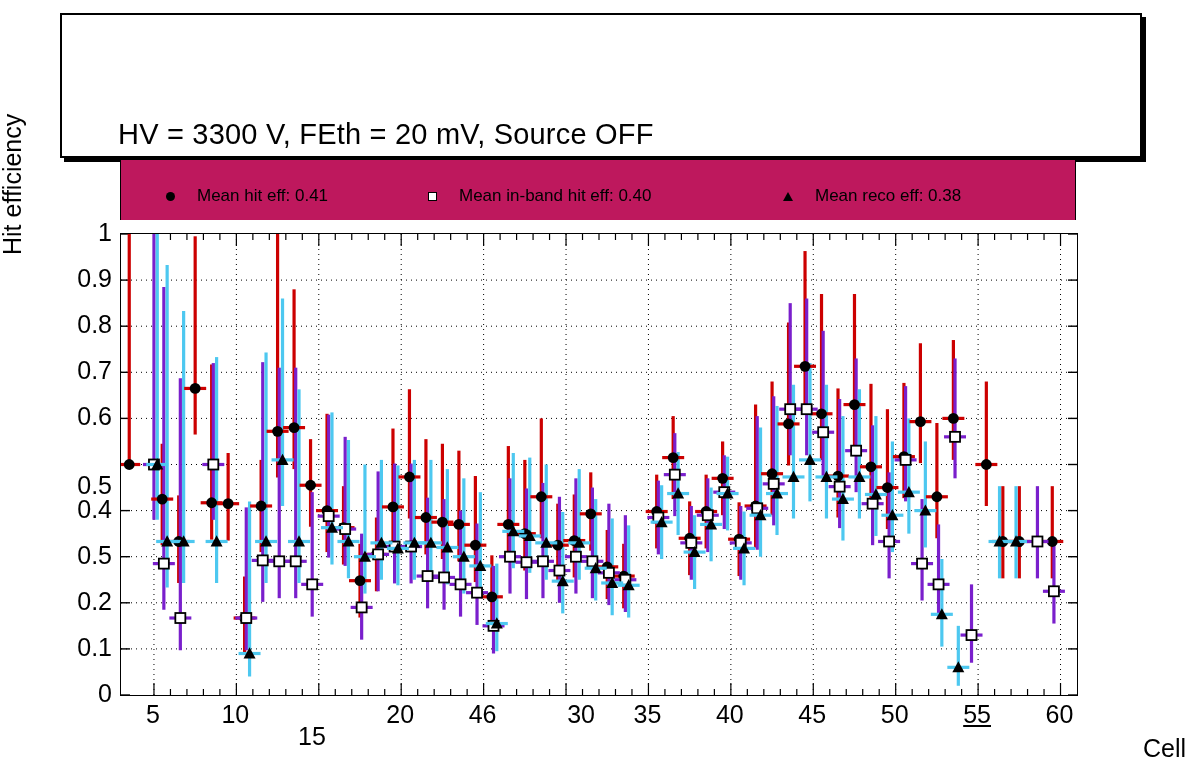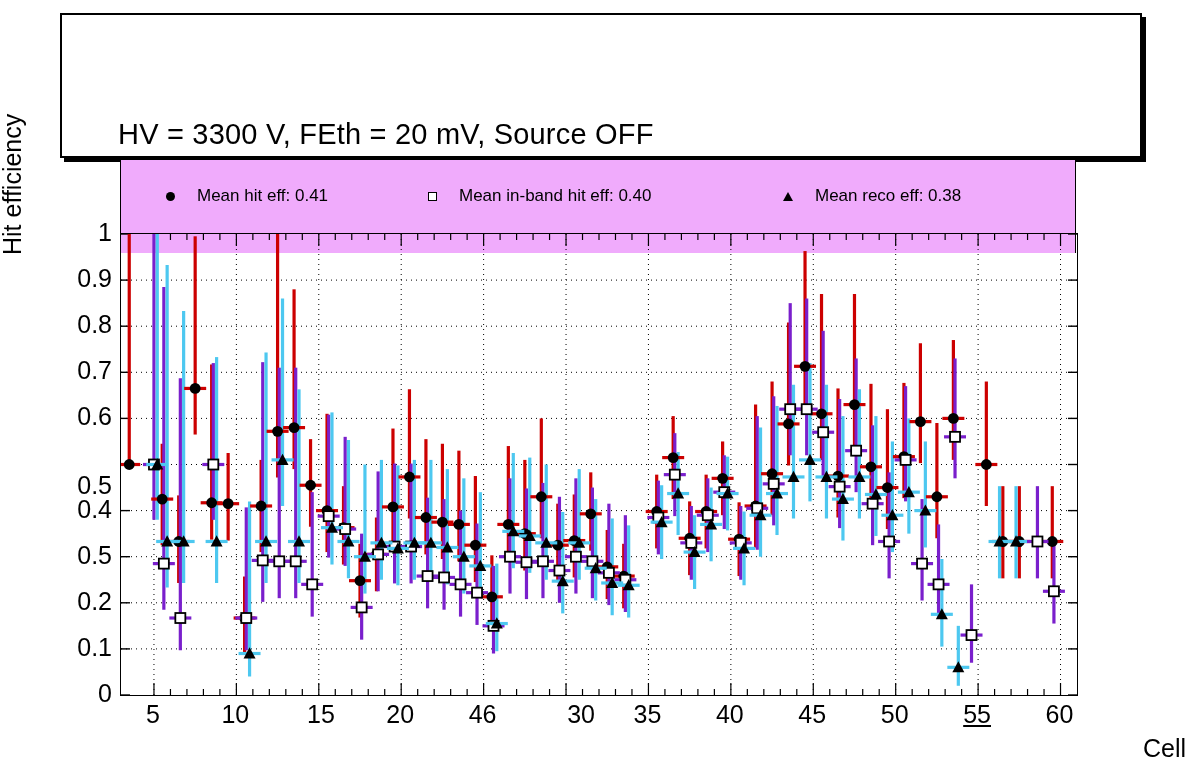--- a/index.html
+++ b/index.html
@@ -30,22 +30,22 @@
     letter-spacing:0.2px;
   }
   .title-line.l1{top:32px;}
   .title-line.l2{top:103px;}
   .title-run{display:inline-block;}
   .title-sl{display:inline-block;margin-left:92px;}
 
   
   .legend-box{
     position:absolute;
-    left:120px;top:160px;width:956px;height:93px;
-    background:#f0abfc;
+    left:120px;top:160px;width:956px;height:60px;
+    background:#be185d;
     border-left:1px solid #000000;
     border-right:1px solid #000000;
     box-sizing:border-box;
   }
   .legend-entry{
     position:absolute;
     top:24px;
     height:24px;
     display:flex;align-items:center;
     font-size:17px;color:#000;white-space:nowrap;
@@ -146,21 +146,21 @@
       <div class="ytick" style="top: 263.6px;">0.4</div>
       <div class="ytick" style="top: 309.7px;">0.5</div>
       <div class="ytick" style="top: 355.8px;">0.2</div>
       <div class="ytick" style="top: 401.9px;">0.1</div>
       <div class="ytick" style="top: 448px;">0</div>
     </div>
 
   <div id="xticks">
       <div class="xtick" style="left: 122.966px;">5</div>
       <div class="xtick" style="left: 205.379px;">10</div>
-      <div class="xtick" style="left: 291px;">15</div>
+      <div class="xtick" style="left: 282px; margin-top: 22px;">15</div>
       <div class="xtick" style="left: 370.207px;">20</div>
       <div class="xtick" style="left: 452.621px;">46</div>
       <div class="xtick" style="left: 535.034px; text-align: right;">30</div>
       <div class="xtick" style="left: 617.448px;">35</div>
       <div class="xtick" style="left: 699.862px;">40</div>
       <div class="xtick" style="left: 782.276px;">45</div>
       <div class="xtick" style="left: 864.69px;">50</div>
       <div class="xtick" style="left: 947.103px; text-decoration: underline;">55</div>
       <div class="xtick" style="left: 1029.52px;">60</div>
     </div>

